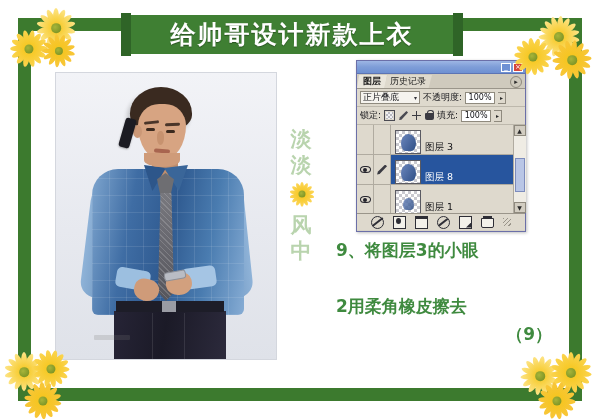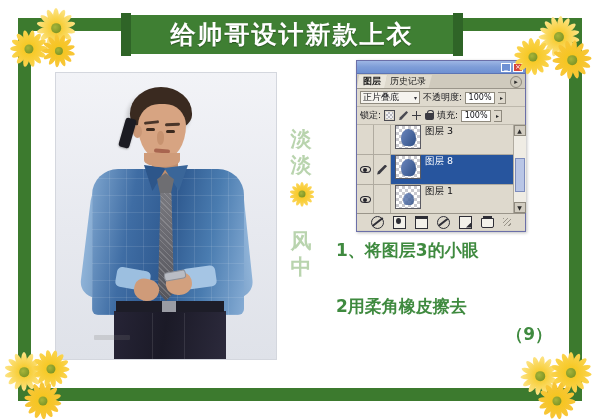--- a/index.html
+++ b/index.html
@@ -123,21 +123,21 @@
   .vtext{
     position:absolute;left:284px;
     width:34px;
     color:#b9d4ae;
     font-size:21px;font-weight:bold;line-height:26px;text-align:center;
     font-family:"DejaVu Sans","Liberation Sans",sans-serif;
     text-shadow:0 0 2px rgba(255,255,255,.8);
     user-select:none;
   }
   .vtext.top{top:126px;}
-  .vtext.bottom{top:228px;}
+  .vtext.bottom{top:212px;}
   .vflower{position:absolute;left:288px;top:180px;width:28px;height:28px;}
 
   
   .ps-panel{
     position:absolute;left:356px;top:60px;width:170px;height:172px;
     background:#d6d2c6;
     border:1px solid #6b6fa8;
     box-sizing:border-box;
     font-family:"DejaVu Sans","Liberation Sans",sans-serif;
     box-shadow:1px 1px 3px rgba(0,0,0,.25);
@@ -196,21 +196,21 @@
   .lk-move::before{left:4px;top:0;width:1px;height:9px;}
   .lk-move::after{left:0;top:4px;width:9px;height:1px;}
   .lk-lock{background:#3a3a42;border-radius:1px 1px 2px 2px;position:relative;height:7px;
      margin-top:2px;}
   .lk-lock::before{content:"";position:absolute;left:2px;top:-3px;width:5px;height:4px;
      border:1px solid #3a3a42;border-bottom:none;border-radius:3px 3px 0 0;}
 
   .ps-layers{position:relative;height:88px;background:#ded9cd;display:flex;}
   .ps-layerlist{flex:1;overflow:hidden;}
   .ps-layer{
-    display:flex;align-items:flex-start;height:29px;
+    display:flex;align-items:flex-end;height:29px;
     border-bottom:1px solid #b0aba0;background:#ded9cd;
   }
   .ps-layer.selected{background:#27559e;}
   .ps-layer.selected .ps-layername{color:#ffffff;}
   .ps-visbox,.ps-linkbox{
     width:17px;height:100%;display:flex;align-items:center;justify-content:center;
     border-right:1px solid #b0aba0;box-sizing:border-box;background:#ded9cd;
   }
   .ps-layer.selected .ps-visbox,.ps-layer.selected .ps-linkbox{background:#ded9cd;}
   .eye{width:11px;height:7px;position:relative;}
@@ -457,21 +457,21 @@
       <span class="ti ti-mask"></span>
       <span class="ti ti-folder"></span>
       <span class="ti ti-adj"></span>
       <span class="ti ti-new"></span>
       <span class="ti ti-trash"></span>
       <span class="ti-grip"></span>
     </div>
   </div>
 
   <div class="instr">
-    <span>1、将图层3的小眼</span><br>
+    <span>9、将图层3的小眼</span><br>
     <br>
     <span>2用柔角橡皮擦去</span><br>
     <span class="num">（9）</span>
   </div>
 
   <div class="flower-cluster" style="left:2px;top:2px;width:86px;height:80px;">
       <div class="daisy" style="left: 34px; top: 6px; width: 40px; height: 40px;">
         <div class="petal" style="width: 6px; height: 19.6px; margin-left: -3px; margin-top: -19.6px; background: linear-gradient(rgb(253, 228, 135), rgb(245, 197, 24)); transform: rotate(0deg);"></div>
         <div class="petal" style="width: 6px; height: 19.6px; margin-left: -3px; margin-top: -19.6px; background: linear-gradient(rgb(253, 228, 135), rgb(245, 197, 24)); transform: rotate(25.7143deg);"></div>
         <div class="petal" style="width: 6px; height: 19.6px; margin-left: -3px; margin-top: -19.6px; background: linear-gradient(rgb(253, 228, 135), rgb(245, 197, 24)); transform: rotate(51.4286deg);"></div>

